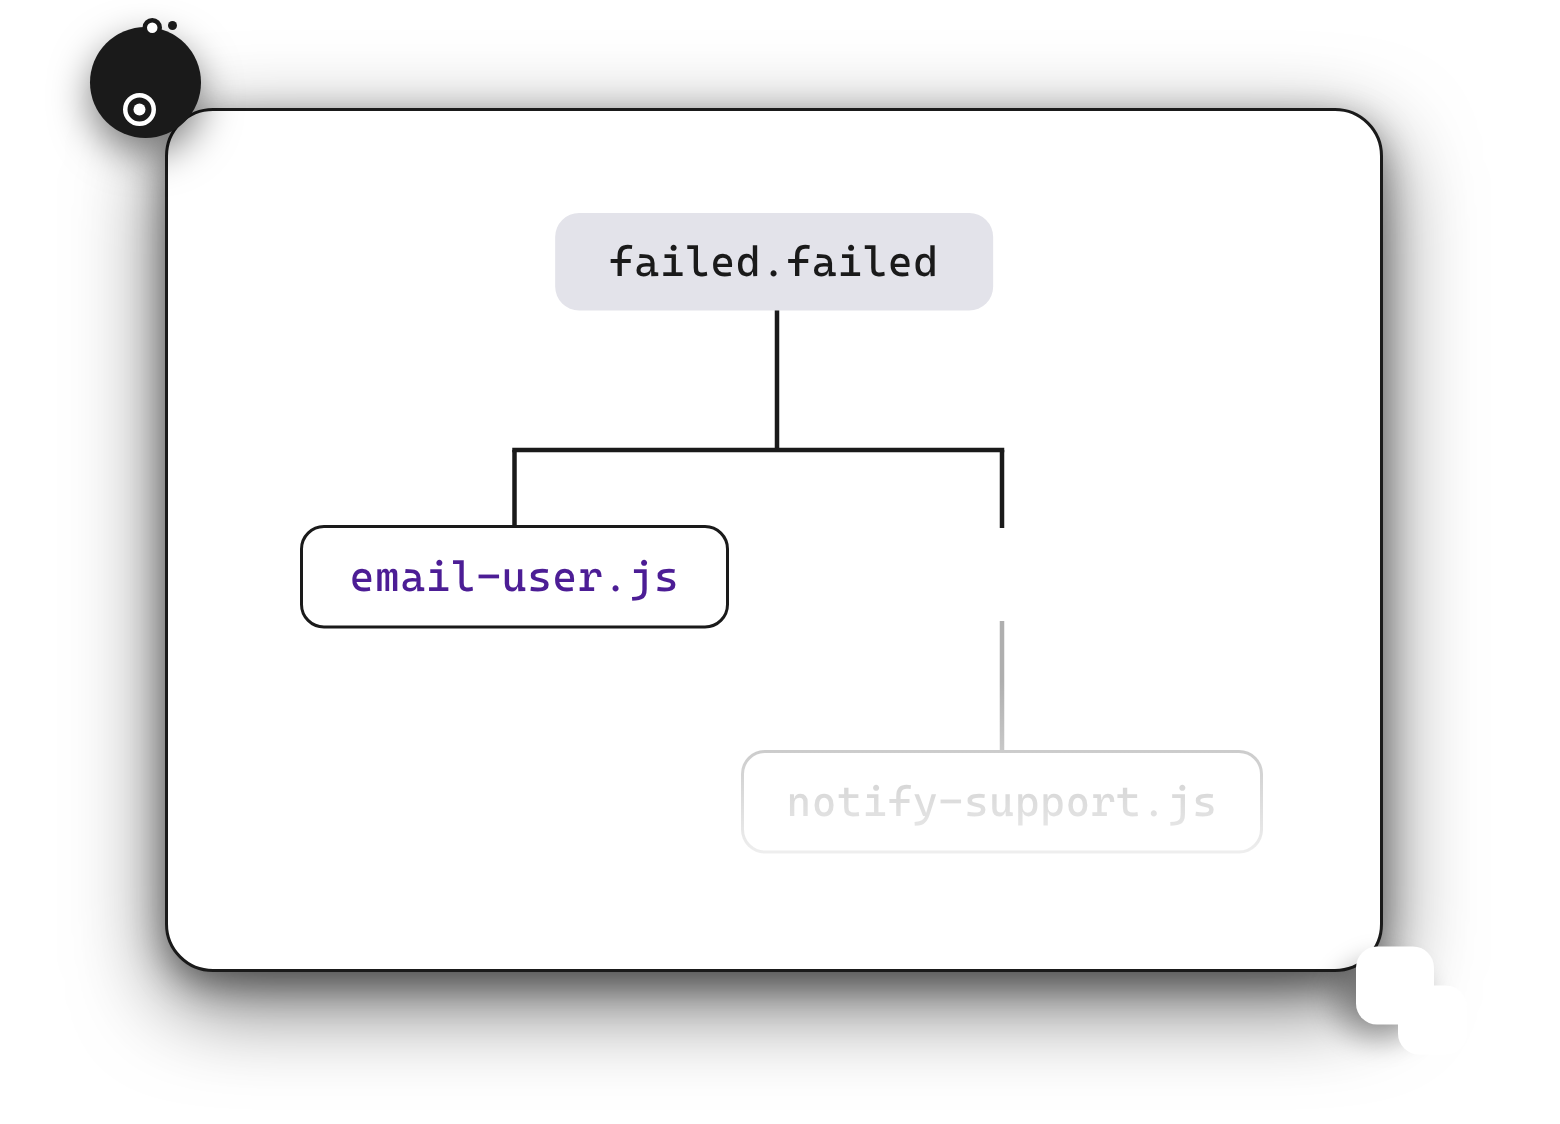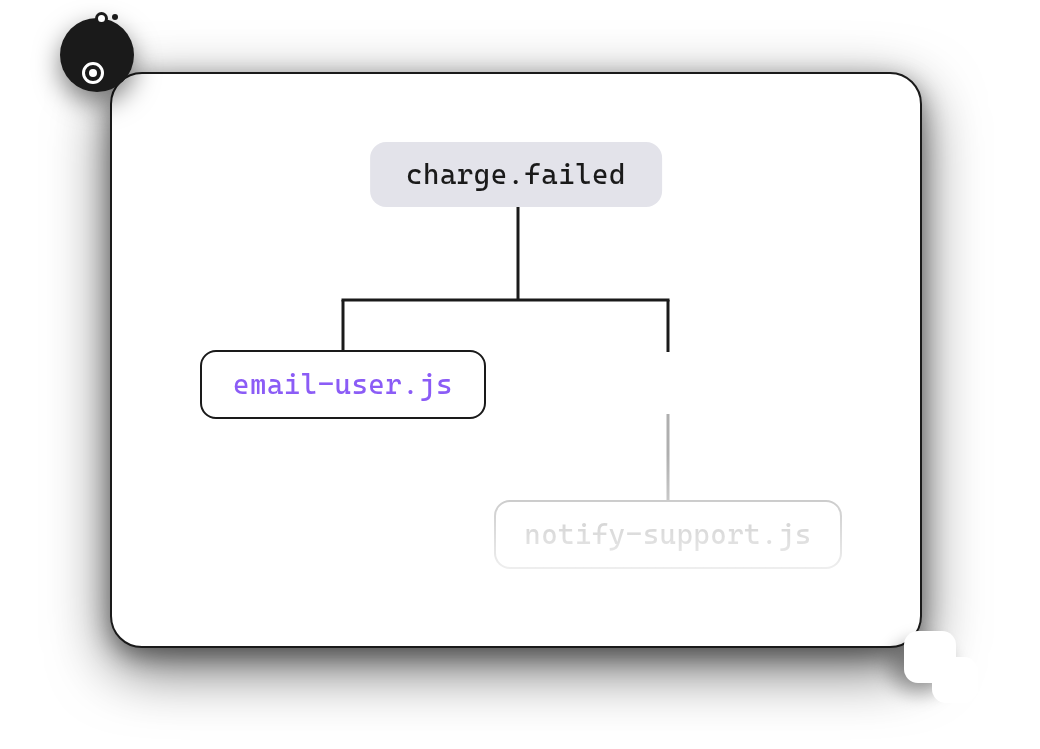--- a/index.html
+++ b/index.html
@@ -41,21 +41,21 @@
       letter-spacing: 0.5px;
     }
     
     .child-node {
       position: absolute;
       background: #ffffff;
       border: 2.5px solid #1a1a1a;
       border-radius: 16px;
       padding: 16px 28px;
       font-size: 28px;
-      color: #8b5cf6;
+      color: #4c1d95;
       letter-spacing: 0.5px;
       text-align: center;
     }
     
     .node-email {
       left: 88px;
       top: 276px;
       width: 286px;
     }
     
@@ -214,21 +214,21 @@
     <path d="M 231 226 L 231 278"></path>
     <path d="M 556 226 L 556 278"></path>
     <path d="M 231 226 L 556 226" stroke-linecap="square"></path>
   </svg>
 
   <svg class="connector connector-faded" style="left:0; top:340px; width:812px; height:120px;">
     <line x1="556" y1="0" x2="556" y2="88"></line>
   </svg>
 
   <div class="root-node">
-    <span>charge.failed</span>
+    <span>failed.failed</span>
   </div>
 
   <div class="child-node node-email">
     <span>email-user.js</span>
   </div>
 
 
   <div class="child-node node-notify">
     <span>notify-support.js</span>
   </div>

